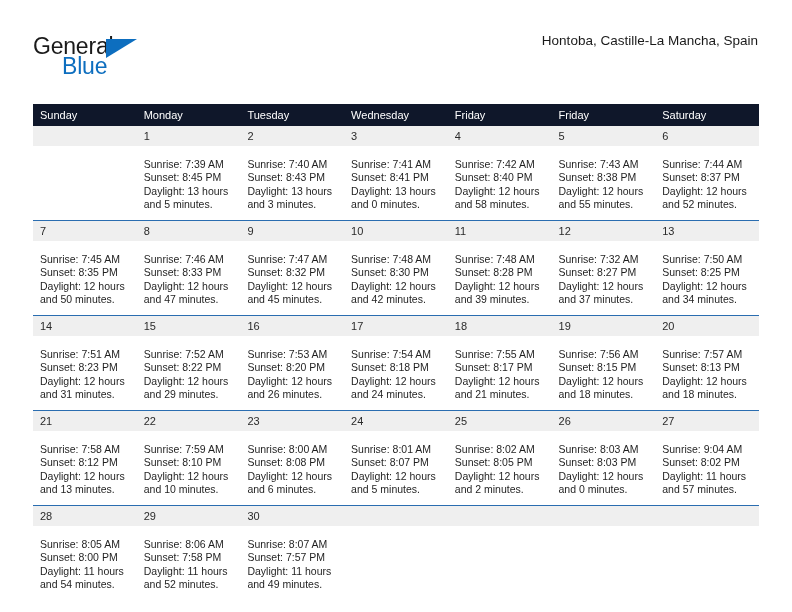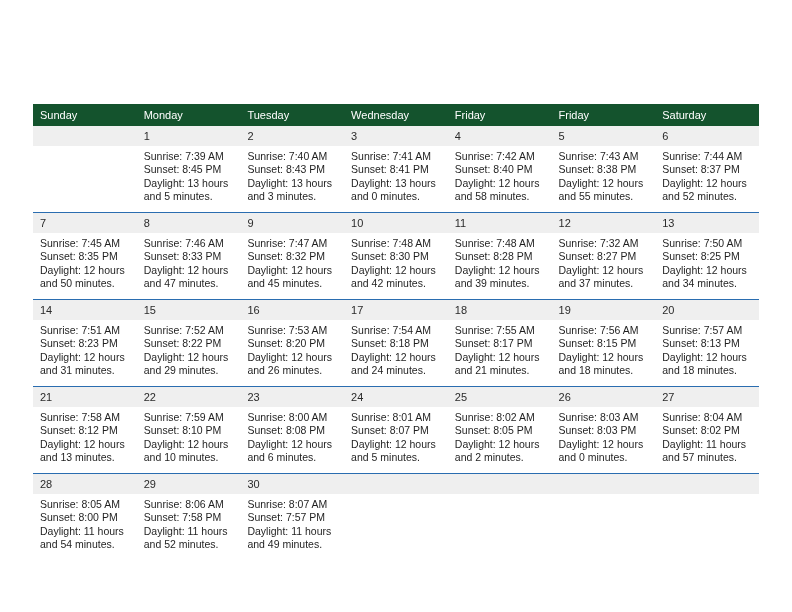--- a/index.html
+++ b/index.html
@@ -87,21 +87,21 @@
   
   .calendar {
     position: absolute;
     left: 33px;
     top: 104px;
     width: 726px;
     border-collapse: collapse;
     table-layout: fixed;
   }
   .calendar th {
-    background: #14532d;
+    background: #0f172a;
     color: #ffffff;
     font-size: 11px;
     font-weight: normal;
     text-align: left;
     padding: 5px 0 5px 7px;
     height: 11px;
     border: none;
   }
   .calendar td {
     vertical-align: top;
@@ -124,37 +124,44 @@
     height: 12px;
     line-height: 12px;
   }
   .daynum.blank {
     color: transparent;
   }
   .cell-body {
     padding: 4px 7px 6px 7px;
     height: 66px;
     box-sizing: border-box;
+    margin-top: 8px;
   }
   .cell-line {
     font-size: 10.5px;
     line-height: 13.4px;
     color: #1f1f1f;
     white-space: nowrap;
   }
 </style>
 </head>
 <body>
 
 <div class="page">
 
   <div class="header">
 
+    <div class="logo">
+      <span class="logo-general">General</span>
+      <span class="logo-triangle"></span>
+      <span class="logo-blue">Blue</span>
+    </div>
 
     <div class="title-block">
+      <div class="cal-subtitle">Hontoba, Castille-La Mancha, Spain</div>
     </div>
 
   </div>
 
   <table class="calendar">
     <thead>
       <tr>
         <th>Sunday</th>
         <th>Monday</th>
         <th>Tuesday</th>
@@ -406,21 +413,21 @@
             <div class="cell-body">
               <div class="cell-line">Sunrise: 8:03 AM</div>
               <div class="cell-line">Sunset: 8:03 PM</div>
               <div class="cell-line">Daylight: 12 hours</div>
               <div class="cell-line">and 0 minutes.</div>
             </div>
           </td>
           <td>
             <div class="daynum">27</div>
             <div class="cell-body">
-              <div class="cell-line">Sunrise: 8:04 AM</div>
+              <div class="cell-line">Sunrise: 9:04 AM</div>
               <div class="cell-line">Sunset: 8:02 PM</div>
               <div class="cell-line">Daylight: 11 hours</div>
               <div class="cell-line">and 57 minutes.</div>
             </div>
           </td>
         </tr>
         <tr class="week-row">
           <td>
             <div class="daynum">28</div>
             <div class="cell-body">

